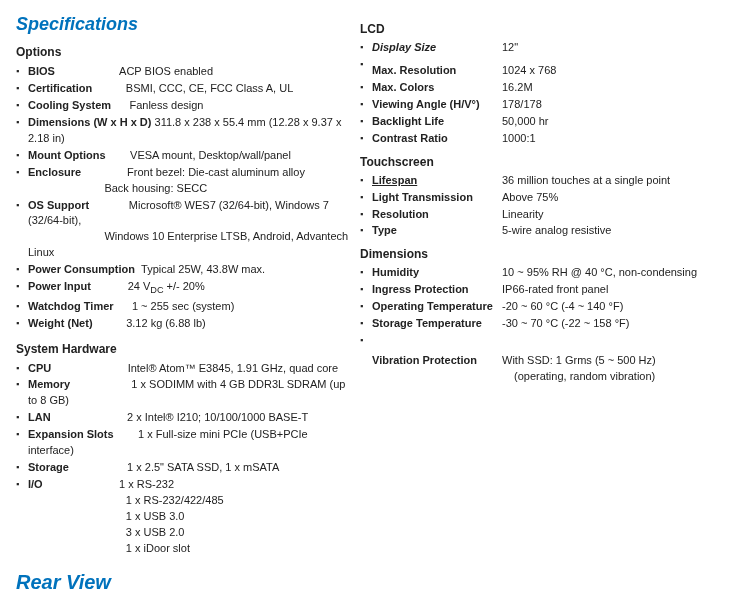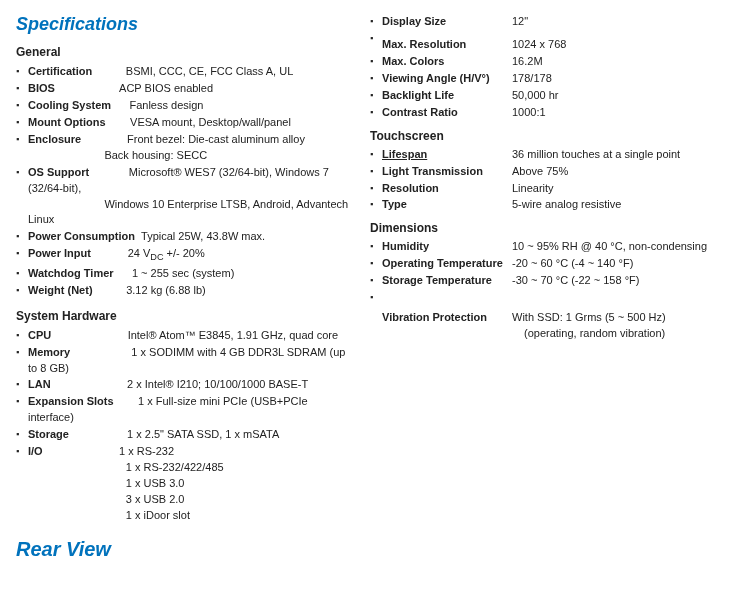--- a/index.html
+++ b/index.html
@@ -8,21 +8,21 @@
       font-size: 11px;
       color: #222;
       background: #fff;
       width: 750px;
       min-height: 591px;
     }
 
     .main-container {
       padding: 14px 8px 0 16px;
       display: flex;
-      gap: 14px;
+      gap: 4px;
       justify-content: center;
     }
 
     .left-col {
       flex: 0 0 340px;
     }
 
     .right-col {
       flex: 1;
     }
@@ -106,25 +106,26 @@
     }
   </style>
 </head>
 <body>
 
 <div class="main-container">
 
   <div class="left-col">
     <h1 class="page-title">Specifications</h1>
 
-    <h2 class="section-title">General</h2>
+    <h2 class="section-title">Options</h2>
     <ul class="bullet-list">
+      <li><span class="label">BIOS</span>&nbsp;&nbsp;&nbsp;&nbsp;&nbsp;&nbsp;&nbsp;&nbsp;&nbsp;&nbsp;&nbsp;&nbsp;&nbsp;&nbsp;&nbsp;&nbsp;&nbsp;&nbsp;&nbsp;&nbsp;&nbsp;ACP BIOS enabled</li>
       <li><span class="label">Certification</span>&nbsp;&nbsp;&nbsp;&nbsp;&nbsp;&nbsp;&nbsp;&nbsp;&nbsp;&nbsp;&nbsp;BSMI, CCC, CE, FCC Class A, UL</li>
-      <li><span class="label">BIOS</span>&nbsp;&nbsp;&nbsp;&nbsp;&nbsp;&nbsp;&nbsp;&nbsp;&nbsp;&nbsp;&nbsp;&nbsp;&nbsp;&nbsp;&nbsp;&nbsp;&nbsp;&nbsp;&nbsp;&nbsp;&nbsp;ACP BIOS enabled</li>
       <li><span class="label">Cooling System</span>&nbsp;&nbsp;&nbsp;&nbsp;&nbsp;&nbsp;Fanless design</li>
+      <li><span class="label">Dimensions (W x H x D)</span>&nbsp;311.8 x 238 x 55.4 mm (12.28 x 9.37 x 2.18 in)</li>
       <li><span class="label">Mount Options</span>&nbsp;&nbsp;&nbsp;&nbsp;&nbsp;&nbsp;&nbsp;&nbsp;VESA mount, Desktop/wall/panel</li>
       <li><span class="label">Enclosure</span>&nbsp;&nbsp;&nbsp;&nbsp;&nbsp;&nbsp;&nbsp;&nbsp;&nbsp;&nbsp;&nbsp;&nbsp;&nbsp;&nbsp;&nbsp;Front bezel: Die-cast aluminum alloy<br>&nbsp;&nbsp;&nbsp;&nbsp;&nbsp;&nbsp;&nbsp;&nbsp;&nbsp;&nbsp;&nbsp;&nbsp;&nbsp;&nbsp;&nbsp;&nbsp;&nbsp;&nbsp;&nbsp;&nbsp;&nbsp;&nbsp;&nbsp;&nbsp;&nbsp;Back housing: SECC</li>
       <li><span class="label">OS Support</span>&nbsp;&nbsp;&nbsp;&nbsp;&nbsp;&nbsp;&nbsp;&nbsp;&nbsp;&nbsp;&nbsp;&nbsp;&nbsp;Microsoft® WES7 (32/64-bit), Windows 7 (32/64-bit),<br>&nbsp;&nbsp;&nbsp;&nbsp;&nbsp;&nbsp;&nbsp;&nbsp;&nbsp;&nbsp;&nbsp;&nbsp;&nbsp;&nbsp;&nbsp;&nbsp;&nbsp;&nbsp;&nbsp;&nbsp;&nbsp;&nbsp;&nbsp;&nbsp;&nbsp;Windows 10 Enterprise LTSB, Android, Advantech Linux</li>
       <li><span class="label">Power Consumption</span>&nbsp;&nbsp;Typical 25W, 43.8W max.</li>
       <li><span class="label">Power Input</span>&nbsp;&nbsp;&nbsp;&nbsp;&nbsp;&nbsp;&nbsp;&nbsp;&nbsp;&nbsp;&nbsp;&nbsp;24 V<sub>DC</sub> +/- 20%</li>
       <li><span class="label">Watchdog Timer</span>&nbsp;&nbsp;&nbsp;&nbsp;&nbsp;&nbsp;1 ~ 255 sec (system)</li>
       <li><span class="label">Weight (Net)</span>&nbsp;&nbsp;&nbsp;&nbsp;&nbsp;&nbsp;&nbsp;&nbsp;&nbsp;&nbsp;&nbsp;3.12 kg (6.88 lb)</li>
     </ul>
 
     <h2 class="section-title">System Hardware</h2>
@@ -134,22 +135,23 @@
       <li><span class="label">LAN</span>&nbsp;&nbsp;&nbsp;&nbsp;&nbsp;&nbsp;&nbsp;&nbsp;&nbsp;&nbsp;&nbsp;&nbsp;&nbsp;&nbsp;&nbsp;&nbsp;&nbsp;&nbsp;&nbsp;&nbsp;&nbsp;&nbsp;&nbsp;&nbsp;&nbsp;2 x Intel® I210; 10/100/1000 BASE-T</li>
       <li><span class="label">Expansion Slots</span>&nbsp;&nbsp;&nbsp;&nbsp;&nbsp;&nbsp;&nbsp;&nbsp;1 x Full-size mini PCIe (USB+PCIe interface)</li>
       <li><span class="label">Storage</span>&nbsp;&nbsp;&nbsp;&nbsp;&nbsp;&nbsp;&nbsp;&nbsp;&nbsp;&nbsp;&nbsp;&nbsp;&nbsp;&nbsp;&nbsp;&nbsp;&nbsp;&nbsp;&nbsp;1 x 2.5" SATA SSD, 1 x mSATA</li>
       <li><span class="label">I/O</span>&nbsp;&nbsp;&nbsp;&nbsp;&nbsp;&nbsp;&nbsp;&nbsp;&nbsp;&nbsp;&nbsp;&nbsp;&nbsp;&nbsp;&nbsp;&nbsp;&nbsp;&nbsp;&nbsp;&nbsp;&nbsp;&nbsp;&nbsp;&nbsp;&nbsp;1 x RS-232<br>&nbsp;&nbsp;&nbsp;&nbsp;&nbsp;&nbsp;&nbsp;&nbsp;&nbsp;&nbsp;&nbsp;&nbsp;&nbsp;&nbsp;&nbsp;&nbsp;&nbsp;&nbsp;&nbsp;&nbsp;&nbsp;&nbsp;&nbsp;&nbsp;&nbsp;&nbsp;&nbsp;&nbsp;&nbsp;&nbsp;&nbsp;&nbsp;1 x RS-232/422/485<br>&nbsp;&nbsp;&nbsp;&nbsp;&nbsp;&nbsp;&nbsp;&nbsp;&nbsp;&nbsp;&nbsp;&nbsp;&nbsp;&nbsp;&nbsp;&nbsp;&nbsp;&nbsp;&nbsp;&nbsp;&nbsp;&nbsp;&nbsp;&nbsp;&nbsp;&nbsp;&nbsp;&nbsp;&nbsp;&nbsp;&nbsp;&nbsp;1 x USB 3.0<br>&nbsp;&nbsp;&nbsp;&nbsp;&nbsp;&nbsp;&nbsp;&nbsp;&nbsp;&nbsp;&nbsp;&nbsp;&nbsp;&nbsp;&nbsp;&nbsp;&nbsp;&nbsp;&nbsp;&nbsp;&nbsp;&nbsp;&nbsp;&nbsp;&nbsp;&nbsp;&nbsp;&nbsp;&nbsp;&nbsp;&nbsp;&nbsp;3 x USB 2.0<br>&nbsp;&nbsp;&nbsp;&nbsp;&nbsp;&nbsp;&nbsp;&nbsp;&nbsp;&nbsp;&nbsp;&nbsp;&nbsp;&nbsp;&nbsp;&nbsp;&nbsp;&nbsp;&nbsp;&nbsp;&nbsp;&nbsp;&nbsp;&nbsp;&nbsp;&nbsp;&nbsp;&nbsp;&nbsp;&nbsp;&nbsp;&nbsp;1 x iDoor slot</li>
     </ul>
   </div>
 
   <div class="right-col">
 
     <div class="right-section">
+      <h2>LCD</h2>
       <ul class="bullet-list">
-        <li><span class="label" style="display:inline-block;min-width:130px;">Display Size</span>12"</li>
+        <li><span class="label" style="display:inline-block;min-width:130px;font-style:italic;">Display Size</span>12"</li>
         <li><span class="label" style="display:inline-block;min-width:130px;margin-top:6px;">Max. Resolution</span>1024 x 768</li>
         <li><span class="label" style="display:inline-block;min-width:130px;">Max. Colors</span>16.2M</li>
         <li><span class="label" style="display:inline-block;min-width:130px;">Viewing Angle (H/V°)</span>178/178</li>
         <li><span class="label" style="display:inline-block;min-width:130px;">Backlight Life</span>50,000 hr</li>
         <li><span class="label" style="display:inline-block;min-width:130px;">Contrast Ratio</span>1000:1</li>
       </ul>
     </div>
 
     <div class="right-section">
       <h2>Touchscreen</h2>
@@ -158,20 +160,21 @@
         <li><span class="label" style="display:inline-block;min-width:130px;">Light Transmission</span>Above 75%</li>
         <li><span class="label" style="display:inline-block;min-width:130px;">Resolution</span>Linearity</li>
         <li><span class="label" style="display:inline-block;min-width:130px;">Type</span>5-wire analog resistive</li>
       </ul>
     </div>
 
     <div class="right-section">
       <h2>Dimensions</h2>
       <ul class="bullet-list">
         <li><span class="label" style="display:inline-block;min-width:130px;">Humidity</span>10 ~ 95% RH @ 40 °C, non-condensing</li>
+        <li><span class="label" style="display:inline-block;min-width:130px;">Ingress Protection</span>IP66-rated front panel</li>
         <li><span class="label" style="display:inline-block;min-width:130px;">Operating Temperature</span>-20 ~ 60 °C (-4 ~ 140 °F)</li>
         <li><span class="label" style="display:inline-block;min-width:130px;">Storage Temperature</span>-30 ~ 70 °C (-22 ~ 158 °F)</li>
         <li><span class="label" style="display:inline-block;min-width:130px;margin-top:20px;">Vibration Protection</span>With SSD: 1 Grms (5 ~ 500 Hz)<br><span style="display:inline-block;min-width:142px;"></span>(operating, random vibration)</li>
       </ul>
     </div>
   </div>
 </div>
 
 <div class="rear-view-section">
   <div class="rear-view-title">Rear View</div>

